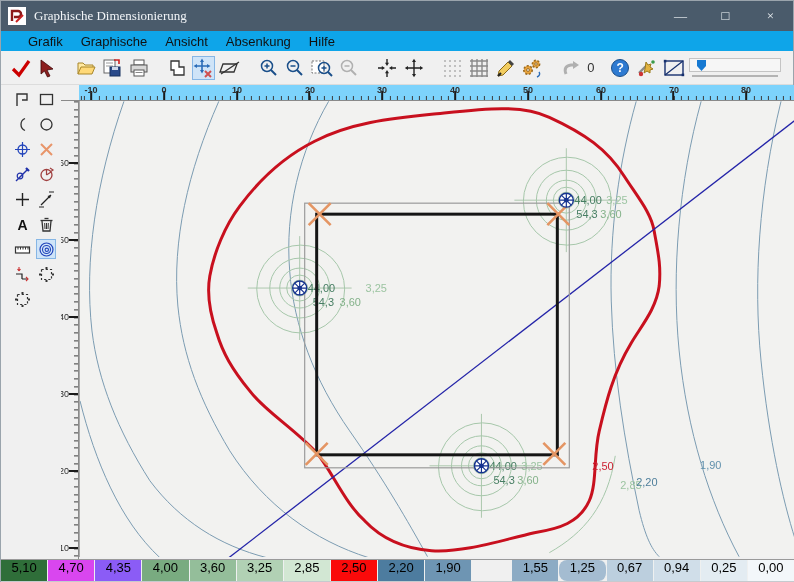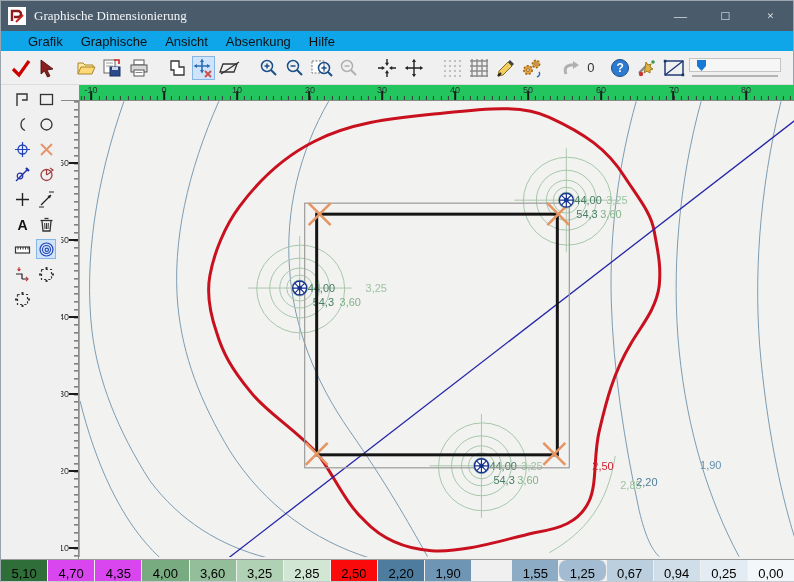--- a/index.html
+++ b/index.html
@@ -41,22 +41,22 @@
   .workspace { position:absolute; left:0; top:84px; width:794px; height:474px; background:#f0f0f0; }
   .sidebar { position:absolute; left:0; top:0; width:60px; height:100%; background:#f0f0f0;
     display:grid; grid-template-columns:22px 22px; column-gap:2px; row-gap:5px;
     padding:4px 0 0 11px; align-content:start; }
   .sbtn { width:20px; height:20px; display:flex; align-items:center; justify-content:center;
     border:1px solid transparent; }
   .sbtn.sel { background:#cfe4f8; border:1px solid #86b6e5; }
 
   .ruler-corner { position:absolute; left:60px; top:0; width:18px; height:16px; background:#f0f0f0;
     border-bottom:1px solid #8a8a8a; }
-  .ruler-top { position:absolute; left:78px; top:0; width:716px; height:16px; background:#22c55e;
-    border-bottom:1px solid #8a8a8a; }
+  .ruler-top { position:absolute; left:78px; top:0; width:716px; height:16px; background:#7dd3fc;
+    border-bottom:1px solid #8a8a8a;font-weight:bold; }
   .ruler-top .ticks-minor { position:absolute; left:0; bottom:0; width:100%; height:4px;
     background:repeating-linear-gradient(90deg,#3a3a3a 0 1px,transparent 1px 7.28px);
     background-position-x:4.9px; }
   .ruler-top .ticks-major { position:absolute; left:0; bottom:0; width:100%; height:9px;
     background:repeating-linear-gradient(90deg,#1a1a1a 0 2px,transparent 2px 72.8px);
     background-position-x:11.2px; }
   .ruler-left { position:absolute; left:60px; top:16px; width:18px; height:458px; background:#f0f0f0;
     border-right:1px solid #8a8a8a; }
   .ruler-left .ticks-minor { position:absolute; right:0; top:0; height:100%; width:4px;
     background:repeating-linear-gradient(180deg,#3a3a3a 0 1px,transparent 1px 7.7px);
@@ -65,21 +65,21 @@
     background:repeating-linear-gradient(180deg,#1a1a1a 0 2px,transparent 2px 77px);
     background-position-y:61px; }
   .rlabels { position:absolute; left:0; top:0; width:100%; height:100%; }
 
   .canvas { position:absolute; left:78px; top:16px; width:716px; height:456px;
     background:#f2f2f0; border-left:1px solid #aaa; }
 
   
   .scalebar { position:absolute; left:0; top:558px; width:794px; height:22px;
     border-top:1px solid #9a9a9a; display:flex; }
-  .cell { flex:1; display:flex; align-items:flex-end; justify-content:center;
+  .cell { flex:1; display:flex; align-items:flex-start; justify-content:center;
     border-right:1px solid #eef0f0; }
   .cell span { font-size:13px; color:#000; }
   .bottom-strip { position:absolute; left:0; top:580px; width:794px; height:2px; background:#c6cace; }
 
   text { font-family:"Liberation Sans", sans-serif; }
 </style>
 </head>
 <body>
 
 <div class="window">
@@ -531,21 +531,21 @@
     </svg>
   </div>
 
   <div class="scalebar">
     <div class="cell" style="background: rgb(47, 110, 57);">
         <span>5,10</span>
       </div>
     <div class="cell" style="background: #d946ef;">
         <span>4,70</span>
       </div>
-    <div class="cell" style="background: #d946ef;">
+    <div class="cell" style="background: #8b5cf6;">
         <span>4,35</span>
       </div>
     <div class="cell" style="background: rgb(121, 171, 128);">
         <span>4,00</span>
       </div>
     <div class="cell" style="background: rgb(148, 190, 154);">
         <span>3,60</span>
       </div>
     <div class="cell" style="background: rgb(177, 209, 180);">
         <span>3,25</span>

